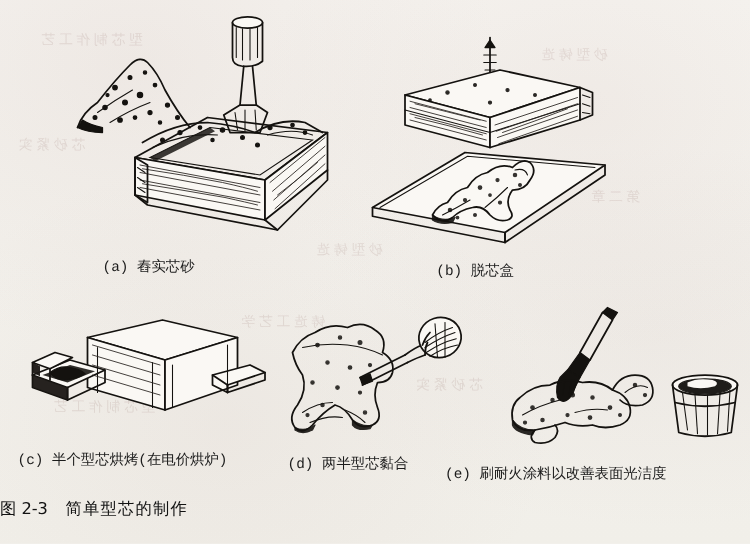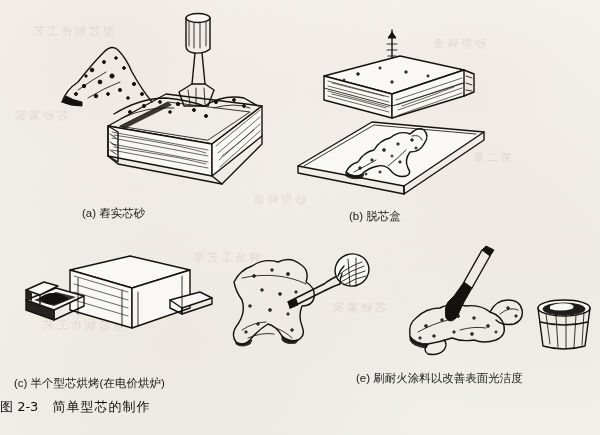--- a/index.html
+++ b/index.html
@@ -36,21 +36,21 @@
     white-space: nowrap;
     transform: scaleX(-1);
   }
 
   .panel { position: absolute; }
   .caption {
     position: absolute;
     font-size: 11.5px;
     color: #1b1b1b;
     white-space: nowrap;
-    font-family: Liberation Sans, sans-serif;
+    font-family: Liberation Mono, monospace;
   }
   #fig-title {
     position: absolute;
     left: 0; right: 0;
     top: 398px;
     font-size: 13px;
     color: #121212;
     font-family: "DejaVu Sans", "Liberation Sans", sans-serif;
     letter-spacing: 1px;
   }
@@ -299,21 +299,21 @@
           <path d="M52 28 L106 44"></path>
             <path d="M52 36 L106 52"></path>
           <path d="M52 44 L106 60"></path>
             <path d="M52 52 L106 68"></path>
         </g>
         <path class="shade" opacity="0.95" d="M4 52 L4 62 L32 72 L32 62 Z"></path>
         <path class="shade" opacity="0.95" d="M4 42 L10 45 L10 53 L4 50 Z"></path>
       </g>
     </svg>
   </div>
-  <div class="caption" style="left:14px; top:376px;">(c) 半个型芯烘烤(在电价烘炉)</div>
+  <div class="caption" style="left:14px; top:360px;">(c) 半个型芯烘烤(在电价烘炉)</div>
 
   <div class="panel" style="left:228px; top:248px; width:150px; height:105px;">
     <svg width="150" height="105" viewBox="0 0 150 105">
 
       <g>
         <path class="ink" d="M6 34 Q12 22 24 18 Q36 10 50 14 Q62 8 72 16
                              Q82 22 78 34 Q88 40 86 50 Q84 58 74 58
                              Q70 68 74 78 Q78 88 70 92 Q60 96 54 88
                              Q48 78 40 76 Q30 82 22 92 Q14 100 8 94
                              Q2 86 10 76 Q18 64 14 52 Q8 44 6 34 Z"></path>
@@ -353,20 +353,21 @@
             <path d="M112 30 Q124 22 136 18"></path>
           <path d="M113 34 Q125 26 137 23"></path>
             <path d="M116 37 Q127 30 138 28"></path>
           <path d="M120 11 L122 38"></path>
             <path d="M128 10 L128 38"></path>
         </g>
         <path class="ink" d="M110 28 Q112 22 116 18 M112 36 Q112 30 114 26"></path>
       </g>
     </svg>
   </div>
+  <div class="caption" style="left:230px; top:363px;">(d) 两半型芯黏合</div>
 
   <div class="panel" style="left:404px; top:246px; width:190px; height:110px;">
     <svg width="190" height="110" viewBox="0 0 190 110">
 
       <g>
         <path class="ink" d="M78 4 L60 36 M86 10 L68 42"></path>
         <path class="ink-fill" d="M78 4 L86 10 L90 4 L82 0 Z"></path>
 
         <path class="ink-fill" d="M60 36 L68 42 L60 56 L50 50 Z"></path>
 

